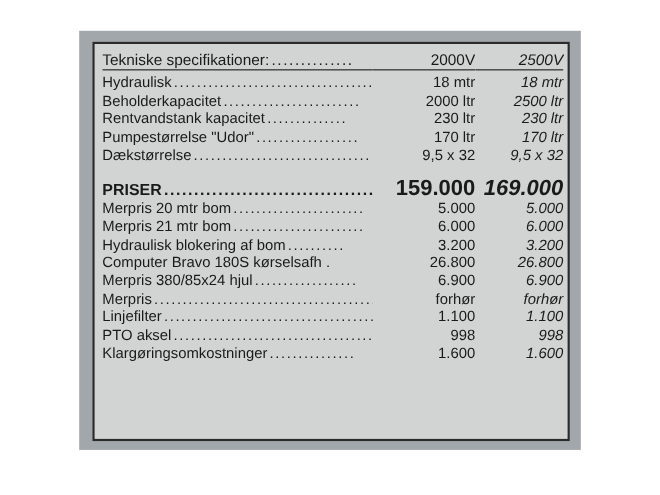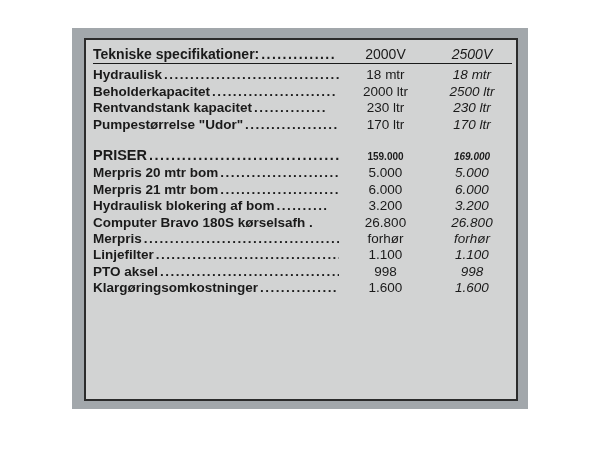--- a/index.html
+++ b/index.html
@@ -57,24 +57,23 @@
   }
 
   
   col.c-label { width: 246px; }
   col.c-v1    { width: 93px; }
   col.c-v2    { width: 81px; }
 
   td.label {
     text-align: left;
     padding-right: 3px;
-    font-weight: bold;
   }
   td.val {
-    text-align: center;
+    text-align: right;
     padding-right: 2px;
   }
   td.val.v2 {
     padding-right: 1px;
     font-style: italic;
   }
 
   
   .lead {
     display: block;
@@ -110,21 +109,21 @@
   tr.spacer td {
     height: 14px;
     line-height: 14px;
   }
 
   tr.bold td,
   tr.bold .lead .dots {
     font-weight: bold;
     font-size: 14.5px;
   }
-  tr.bold td.val { font-size: 10px; }
+  tr.bold td.val { font-size: 20px; }
 
   
   tr.first-body td { padding-top: 2px; }
 </style>
 </head>
 <body>
 
 <div id="spec-panel">
   <div id="spec-table-box">
     <table class="spec">
@@ -170,20 +169,27 @@
             <td class="val v1">230 ltr</td>
             <td class="val v2">230 ltr</td>
           </tr>
           <tr class="table-row">
             <td class="label">
               <span class="lead"><span class="txt">Pumpestørrelse "Udor"</span><span class="dots">..................</span></span>
             </td>
             <td class="val v1">170 ltr</td>
             <td class="val v2">170 ltr</td>
           </tr>
+          <tr class="table-row">
+            <td class="label">
+              <span class="lead"><span class="txt">Dækstørrelse</span><span class="dots">...............................</span></span>
+            </td>
+            <td class="val v1">9,5 x 32</td>
+            <td class="val v2">9,5 x 32</td>
+          </tr>
           <tr class="spacer">
             <td colspan="3">&nbsp;</td>
           </tr>
           <tr class="table-row bold">
             <td class="label">
               <span class="lead"><span class="txt">PRISER</span><span class="dots">......................................</span></span>
             </td>
             <td class="val v1">159.000</td>
             <td class="val v2">169.000</td>
           </tr>
@@ -207,20 +213,27 @@
             </td>
             <td class="val v1">3.200</td>
             <td class="val v2">3.200</td>
           </tr>
           <tr class="table-row">
             <td class="label">
               <span class="lead nolead"><span class="txt">Computer Bravo 180S kørselsafh .</span><span class="dots"></span></span>
             </td>
             <td class="val v1">26.800</td>
             <td class="val v2">26.800</td>
+          </tr>
+          <tr class="table-row">
+            <td class="label">
+              <span class="lead"><span class="txt">Merpris 380/85x24 hjul</span><span class="dots">..................</span></span>
+            </td>
+            <td class="val v1">6.900</td>
+            <td class="val v2">6.900</td>
           </tr>
           <tr class="table-row">
             <td class="label">
               <span class="lead"><span class="txt">Merpris</span><span class="dots">...........................................</span></span>
             </td>
             <td class="val v1">forhør</td>
             <td class="val v2">forhør</td>
           </tr>
           <tr class="table-row">
             <td class="label">

